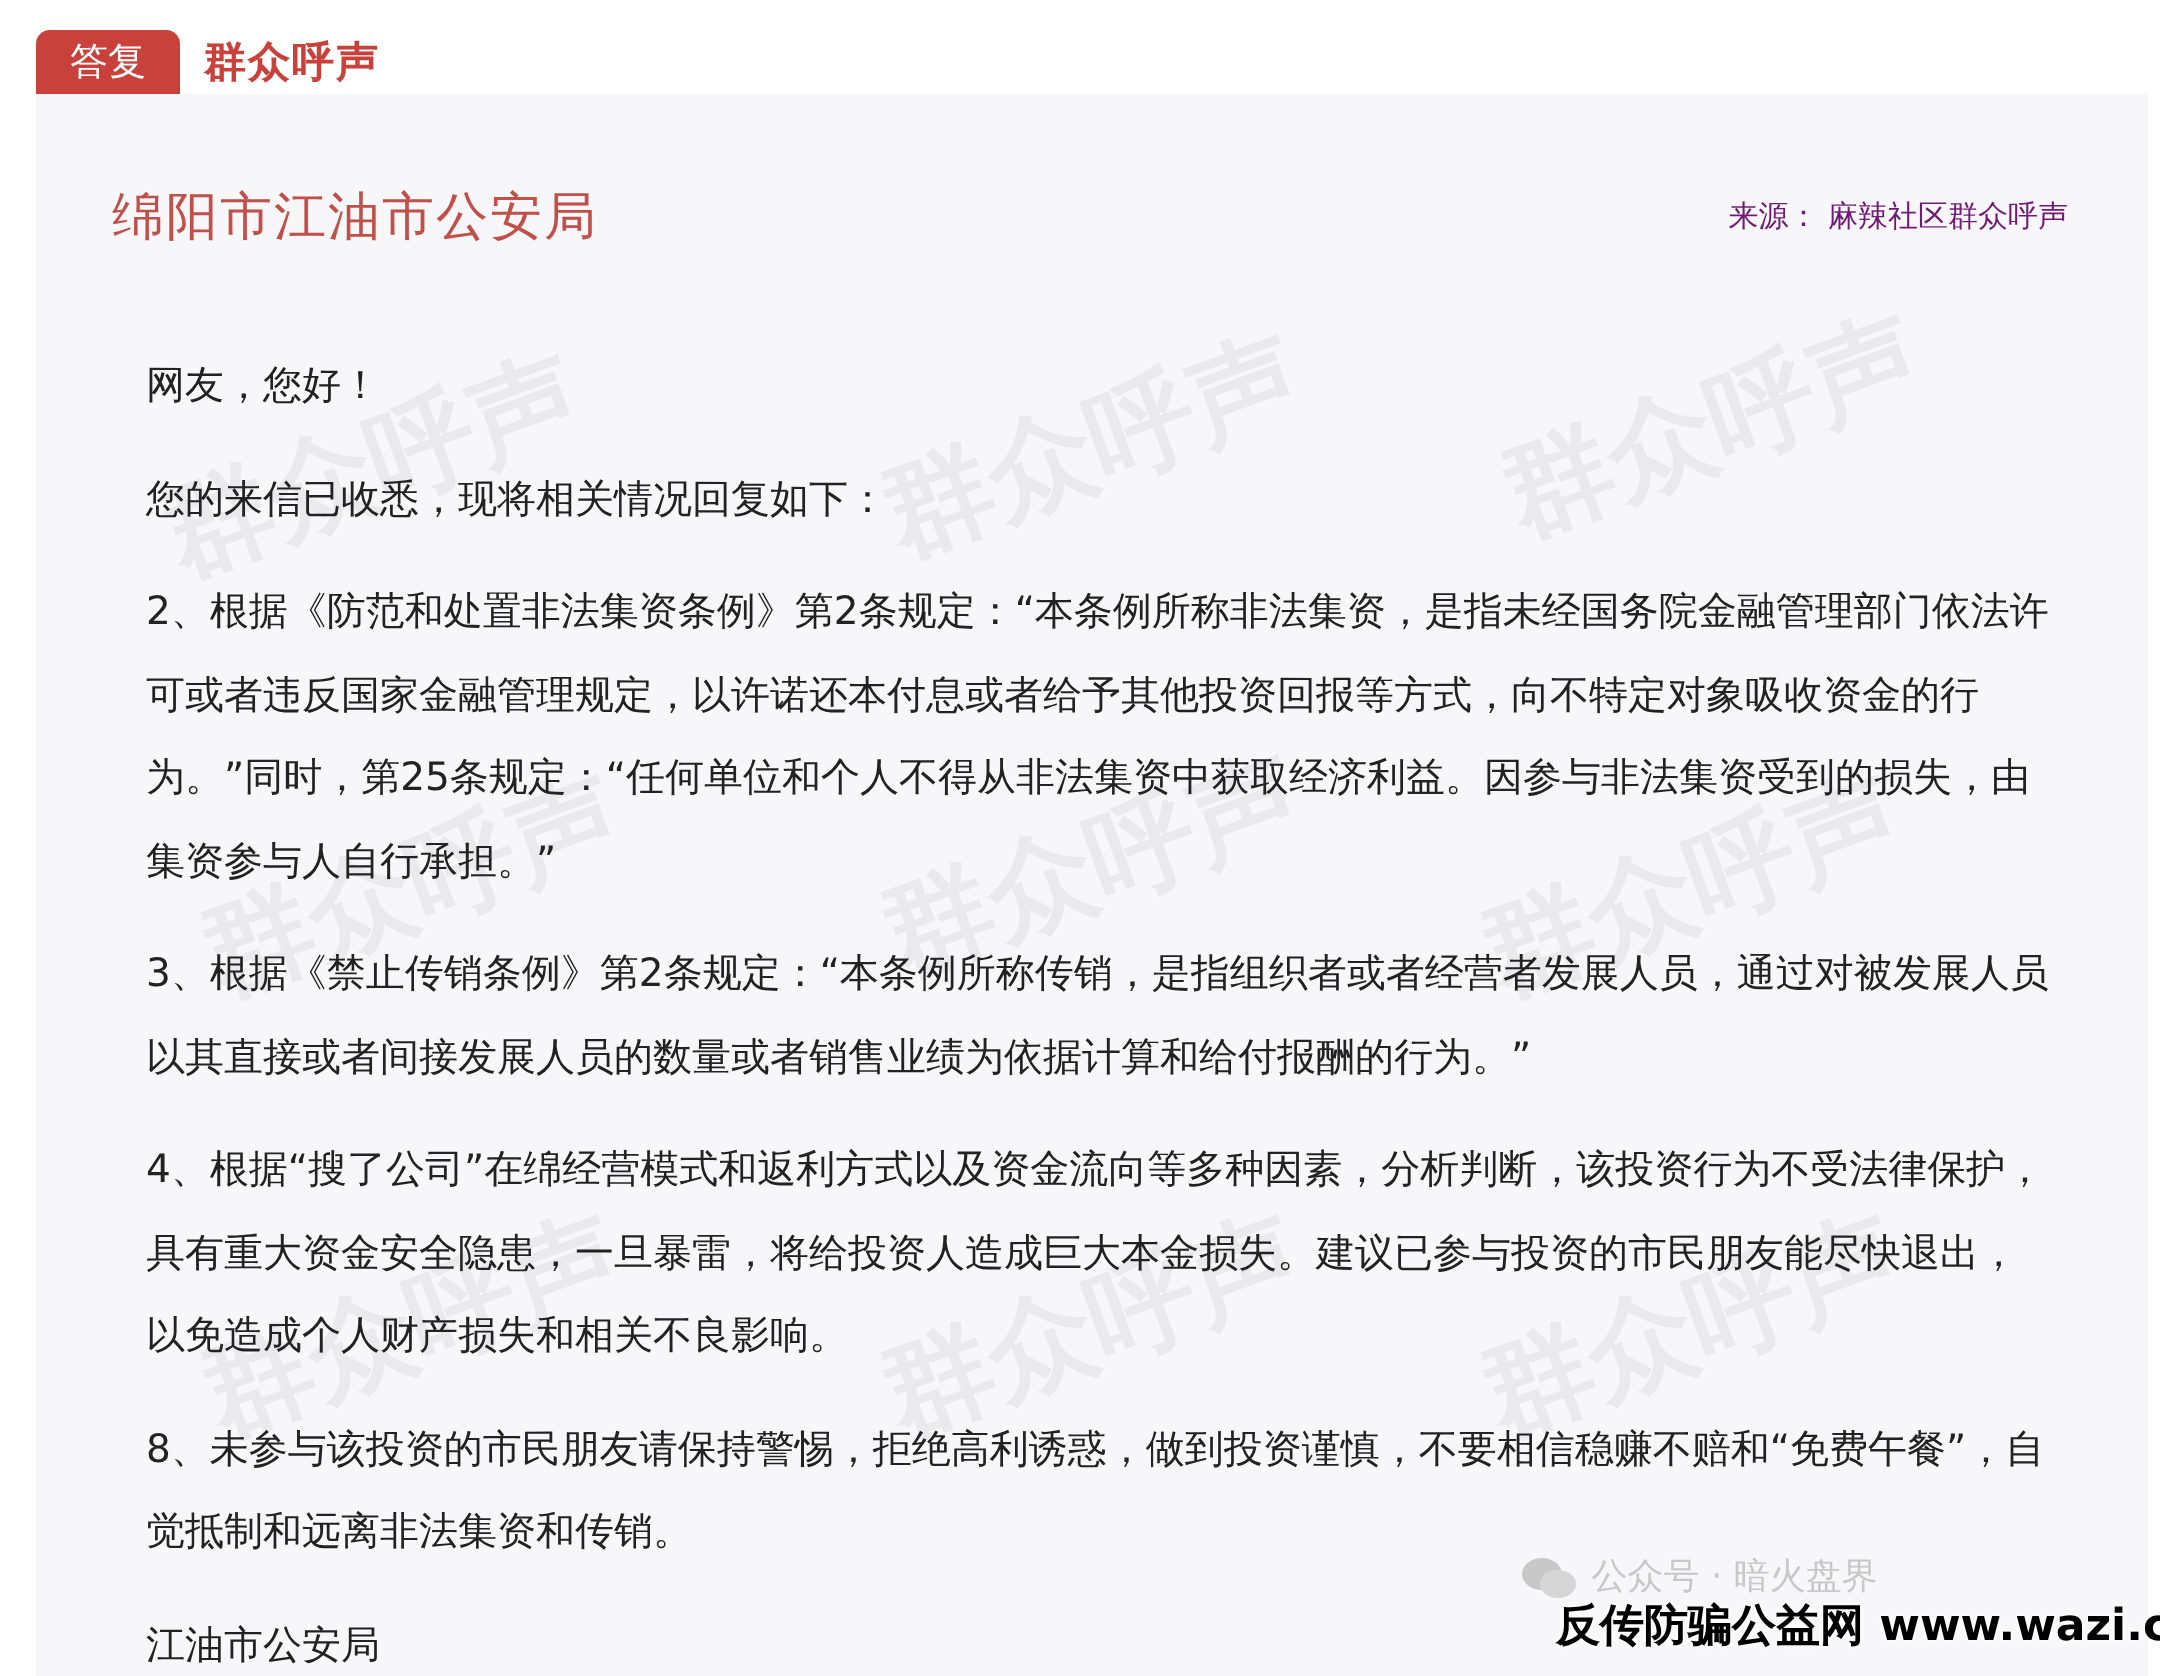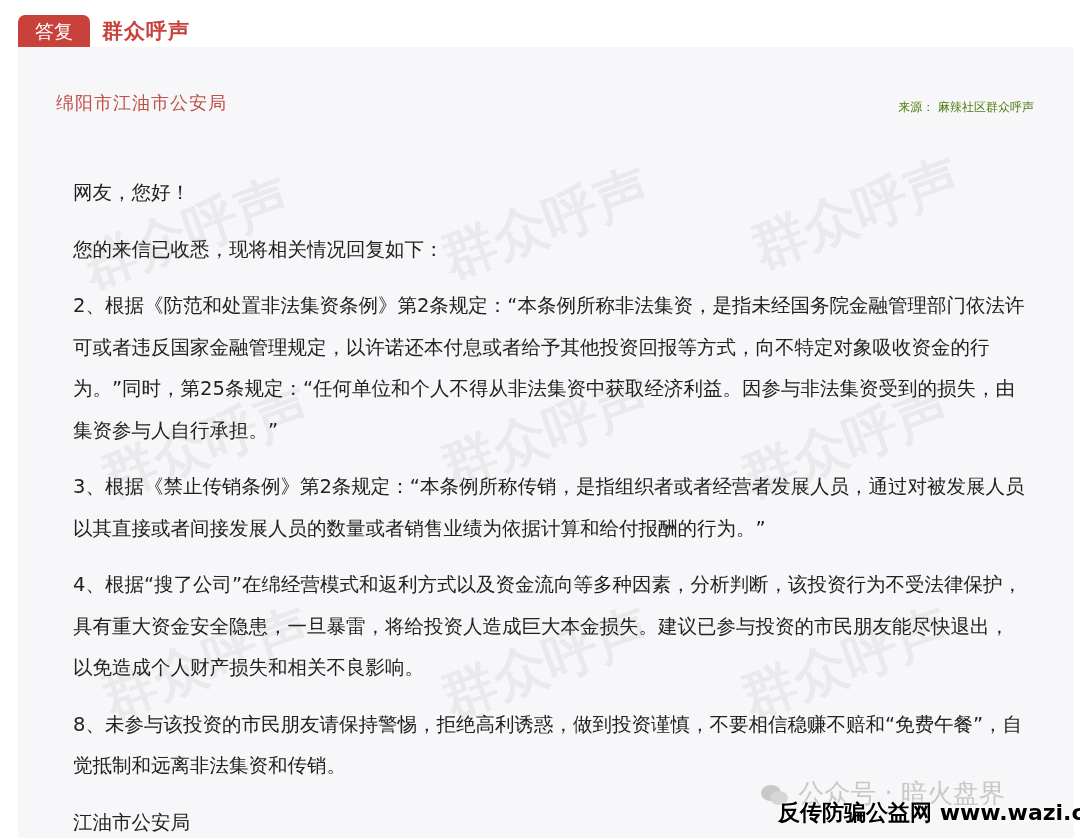--- a/index.html
+++ b/index.html
@@ -3,27 +3,27 @@
 <meta charset="utf-8">
 <style>
   html,body{margin:0;padding:0;}
   body{width:1080px;height:838px;background:#ffffff;position:relative;overflow:hidden;
        font-family:"DejaVu Sans","Liberation Sans",sans-serif;color:#222;}
   .tag{position:absolute;left:18px;top:15px;width:72px;height:44px;background:#c9413b;
        border-radius:7px 7px 0 0;color:#fff;font-size:19px;line-height:32px;text-align:center;}
   .brand{position:absolute;left:102px;top:15px;height:32px;line-height:32px;font-size:21px;
          font-weight:bold;color:#c9413b;letter-spacing:1px;}
   .card{position:absolute;left:18px;top:47px;width:1056px;height:800px;background:#f7f7f9;}
-  .title{position:absolute;left:38px;top:44px;font-size:18px;color:#c0504a;letter-spacing:1px;}
-  .source{position:absolute;right:40px;top:52px;font-size:12px;color:#4d7c0f;}
+  .title{position:absolute;left:38px;top:44px;font-size:26px;color:#c0504a;letter-spacing:1px;}
+  .source{position:absolute;right:40px;top:52px;font-size:15px;color:#701a75;}
   .body{position:absolute;left:40px;top:110px;width:985px;font-size:19.5px;line-height:41.5px;color:#222;}
   .body p{margin:15px;}
   .wm{position:absolute;color:rgba(0,0,0,0.05);font-size:54px;font-weight:bold;transform:rotate(-20deg);
       pointer-events:none;white-space:nowrap;}
-  .footer-wm{position:absolute;left:760px;top:776px;font-size:26px;color:#c8c8c8;white-space:nowrap;}
+  .footer-wm{position:absolute;left:760px;top:776px;font-size:18px;color:#c8c8c8;white-space:nowrap;}
   .footer-wm .wx{display:inline-block;width:30px;height:24px;vertical-align:middle;}
   .footer-site{position:absolute;left:778px;top:798px;font-size:22px;font-weight:bold;color:#000;white-space:nowrap;
                text-shadow:0 0 3px #fff,0 0 3px #fff;}
 </style>
 </head>
 <body>
 
 <div class="tag">答复</div>
 <div class="brand">群众呼声</div>
 

